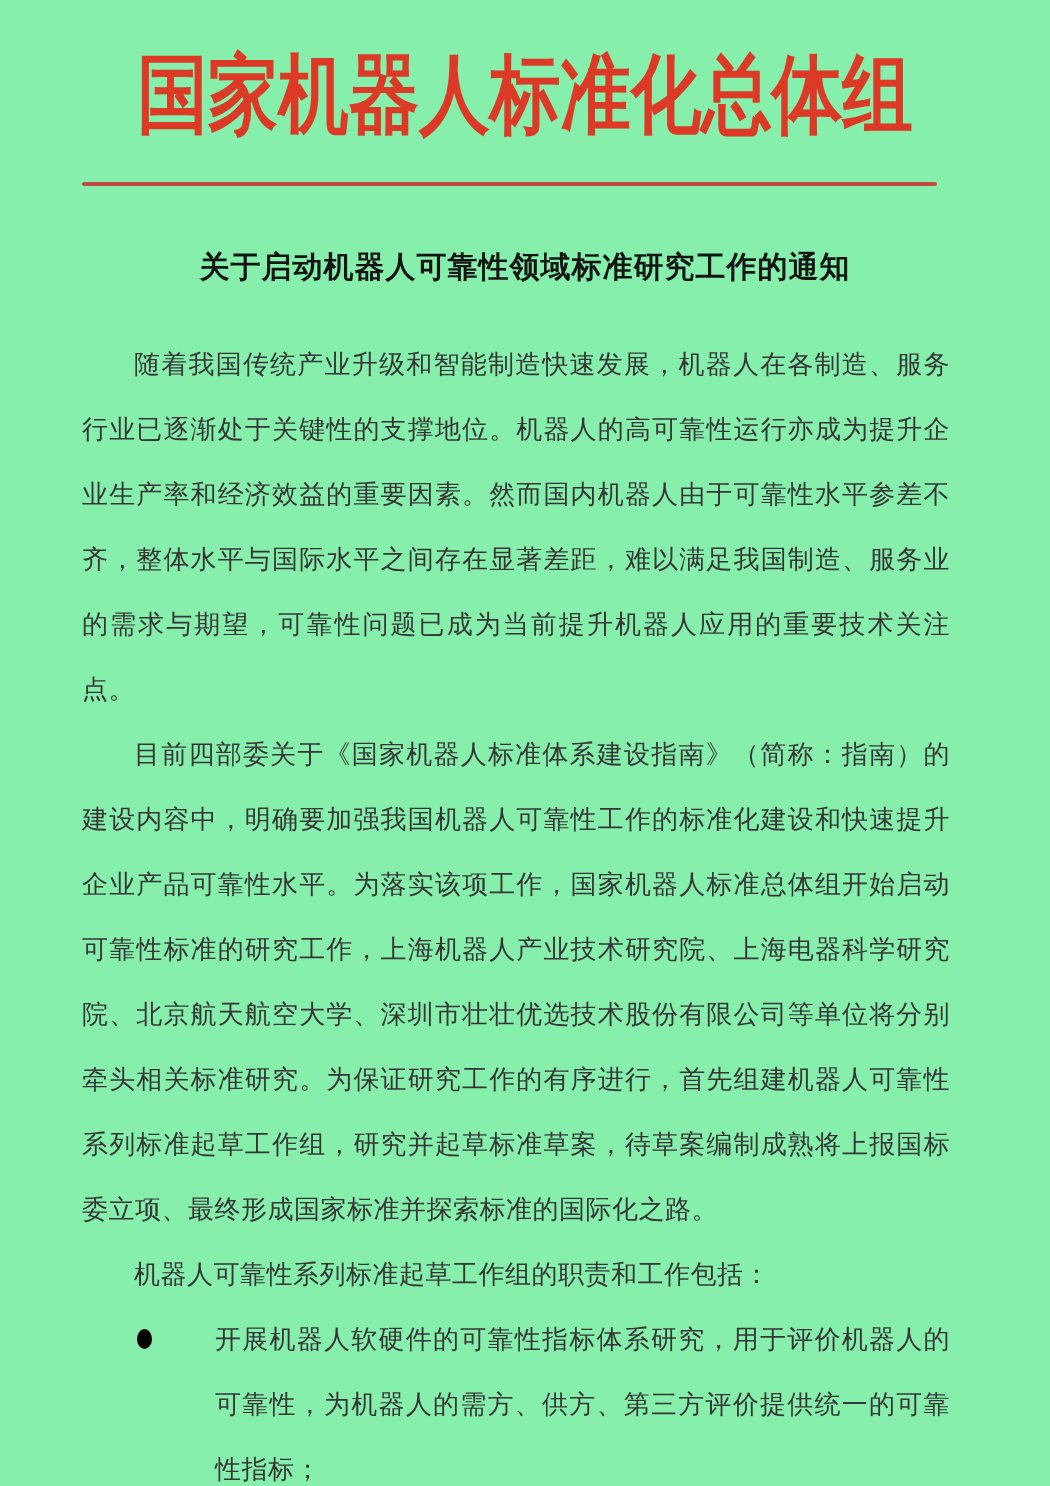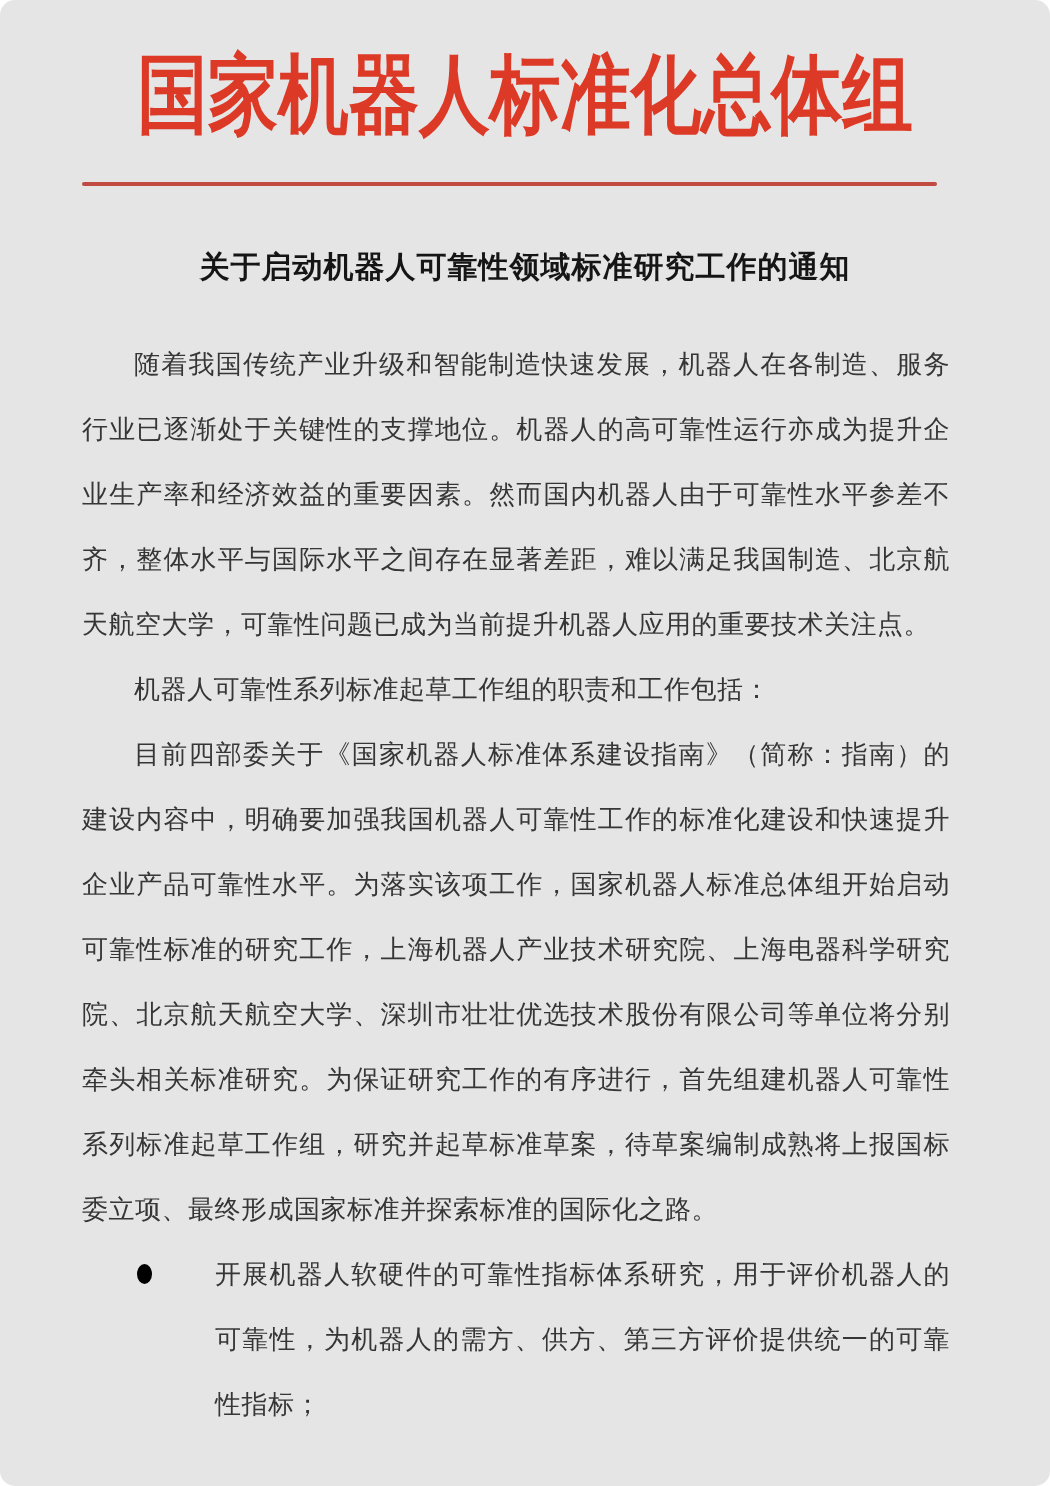--- a/index.html
+++ b/index.html
@@ -7,24 +7,23 @@
     --divider-red:#c14a42;
     --body-text:#363636;
     --title-text:#151515;
   }
   html,body{margin:0;padding:0;background:#ffffff;}
   .page{
     position:relative;
     width:1050px;
     height:1486px;
     margin:0 auto;
-    background:#e5e5e5;
+    background:#86efac;
     overflow:hidden;
     font-family:"Liberation Serif","DejaVu Serif",serif;
-    border-radius:15px;
   }
   .doc-header{ text-align:center; }
   .org-title{
     margin:0;
     padding-top:52px;
     line-height:1;
     font-size:86px;
     font-weight:bold;
     color:var(--header-red,#dc3a27);
     white-space:nowrap;
@@ -89,23 +88,23 @@
 
   <header class="doc-header">
     <h1 class="org-title"><span class="squeeze">国家机器人标准化总体组</span></h1>
     <div class="divider"></div>
   </header>
 
   <main>
     <h2 class="doc-title">关于启动机器人可靠性领域标准研究工作的通知</h2>
 
     <div class="doc-body">
-      <p>随着我国传统产业升级和智能制造快速发展，机器人在各制造、服务行业已逐渐处于关键性的支撑地位。机器人的高可靠性运行亦成为提升企业生产率和经济效益的重要因素。然而国内机器人由于可靠性水平参差不齐，整体水平与国际水平之间存在显著差距，难以满足我国制造、北京航天航空大学，可靠性问题已成为当前提升机器人应用的重要技术关注点。</p>
+      <p>随着我国传统产业升级和智能制造快速发展，机器人在各制造、服务行业已逐渐处于关键性的支撑地位。机器人的高可靠性运行亦成为提升企业生产率和经济效益的重要因素。然而国内机器人由于可靠性水平参差不齐，整体水平与国际水平之间存在显著差距，难以满足我国制造、服务业的需求与期望，可靠性问题已成为当前提升机器人应用的重要技术关注点。</p>
+      <p>目前四部委关于《国家机器人标准体系建设指南》（简称：指南）的建设内容中，明确要加强我国机器人可靠性工作的标准化建设和快速提升企业产品可靠性水平。为落实该项工作，国家机器人标准总体组开始启动可靠性标准的研究工作，上海机器人产业技术研究院、上海电器科学研究院、北京航天航空大学、深圳市壮壮优选技术股份有限公司等单位将分别牵头相关标准研究。为保证研究工作的有序进行，首先组建机器人可靠性系列标准起草工作组，研究并起草标准草案，待草案编制成熟将上报国标委立项、最终形成国家标准并探索标准的国际化之路。</p>
       <p>机器人可靠性系列标准起草工作组的职责和工作包括：</p>
-      <p>目前四部委关于《国家机器人标准体系建设指南》（简称：指南）的建设内容中，明确要加强我国机器人可靠性工作的标准化建设和快速提升企业产品可靠性水平。为落实该项工作，国家机器人标准总体组开始启动可靠性标准的研究工作，上海机器人产业技术研究院、上海电器科学研究院、北京航天航空大学、深圳市壮壮优选技术股份有限公司等单位将分别牵头相关标准研究。为保证研究工作的有序进行，首先组建机器人可靠性系列标准起草工作组，研究并起草标准草案，待草案编制成熟将上报国标委立项、最终形成国家标准并探索标准的国际化之路。</p>
 
       <ul class="bullets">
         <li>
           <span class="dot"></span>
           <span>开展机器人软硬件的可靠性指标体系研究，用于评价机器人的可靠性，为机器人的需方、供方、第三方评价提供统一的可靠性指标；</span>
         </li>
 
       </ul>
     </div>
   </main>

